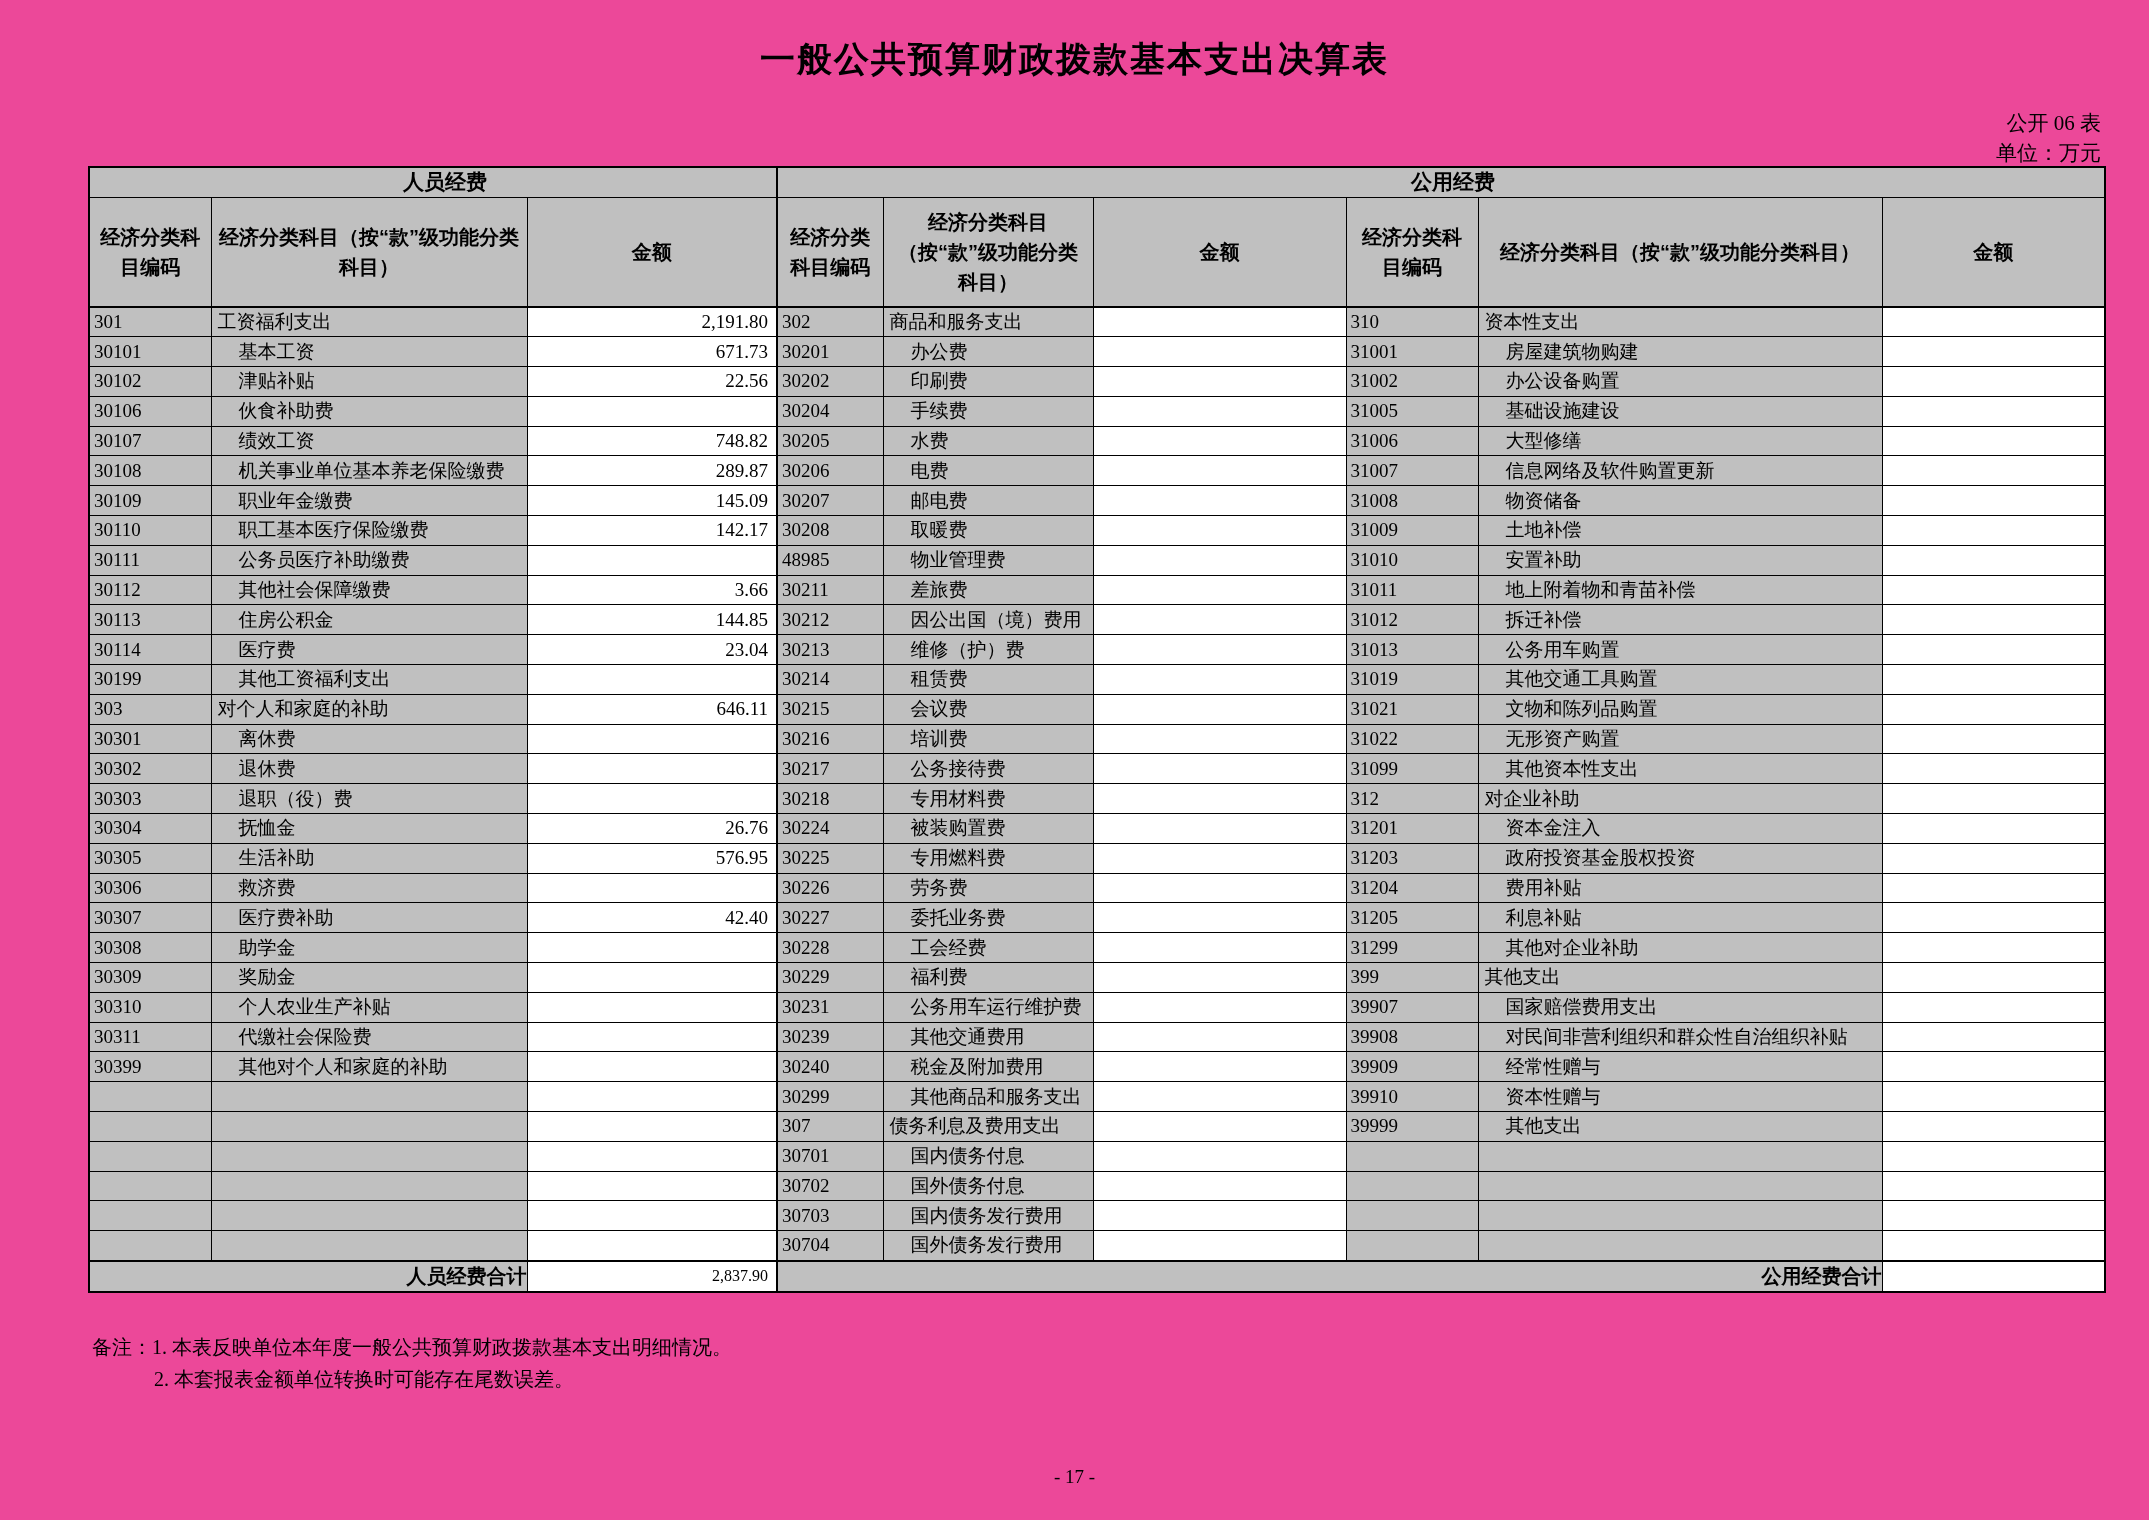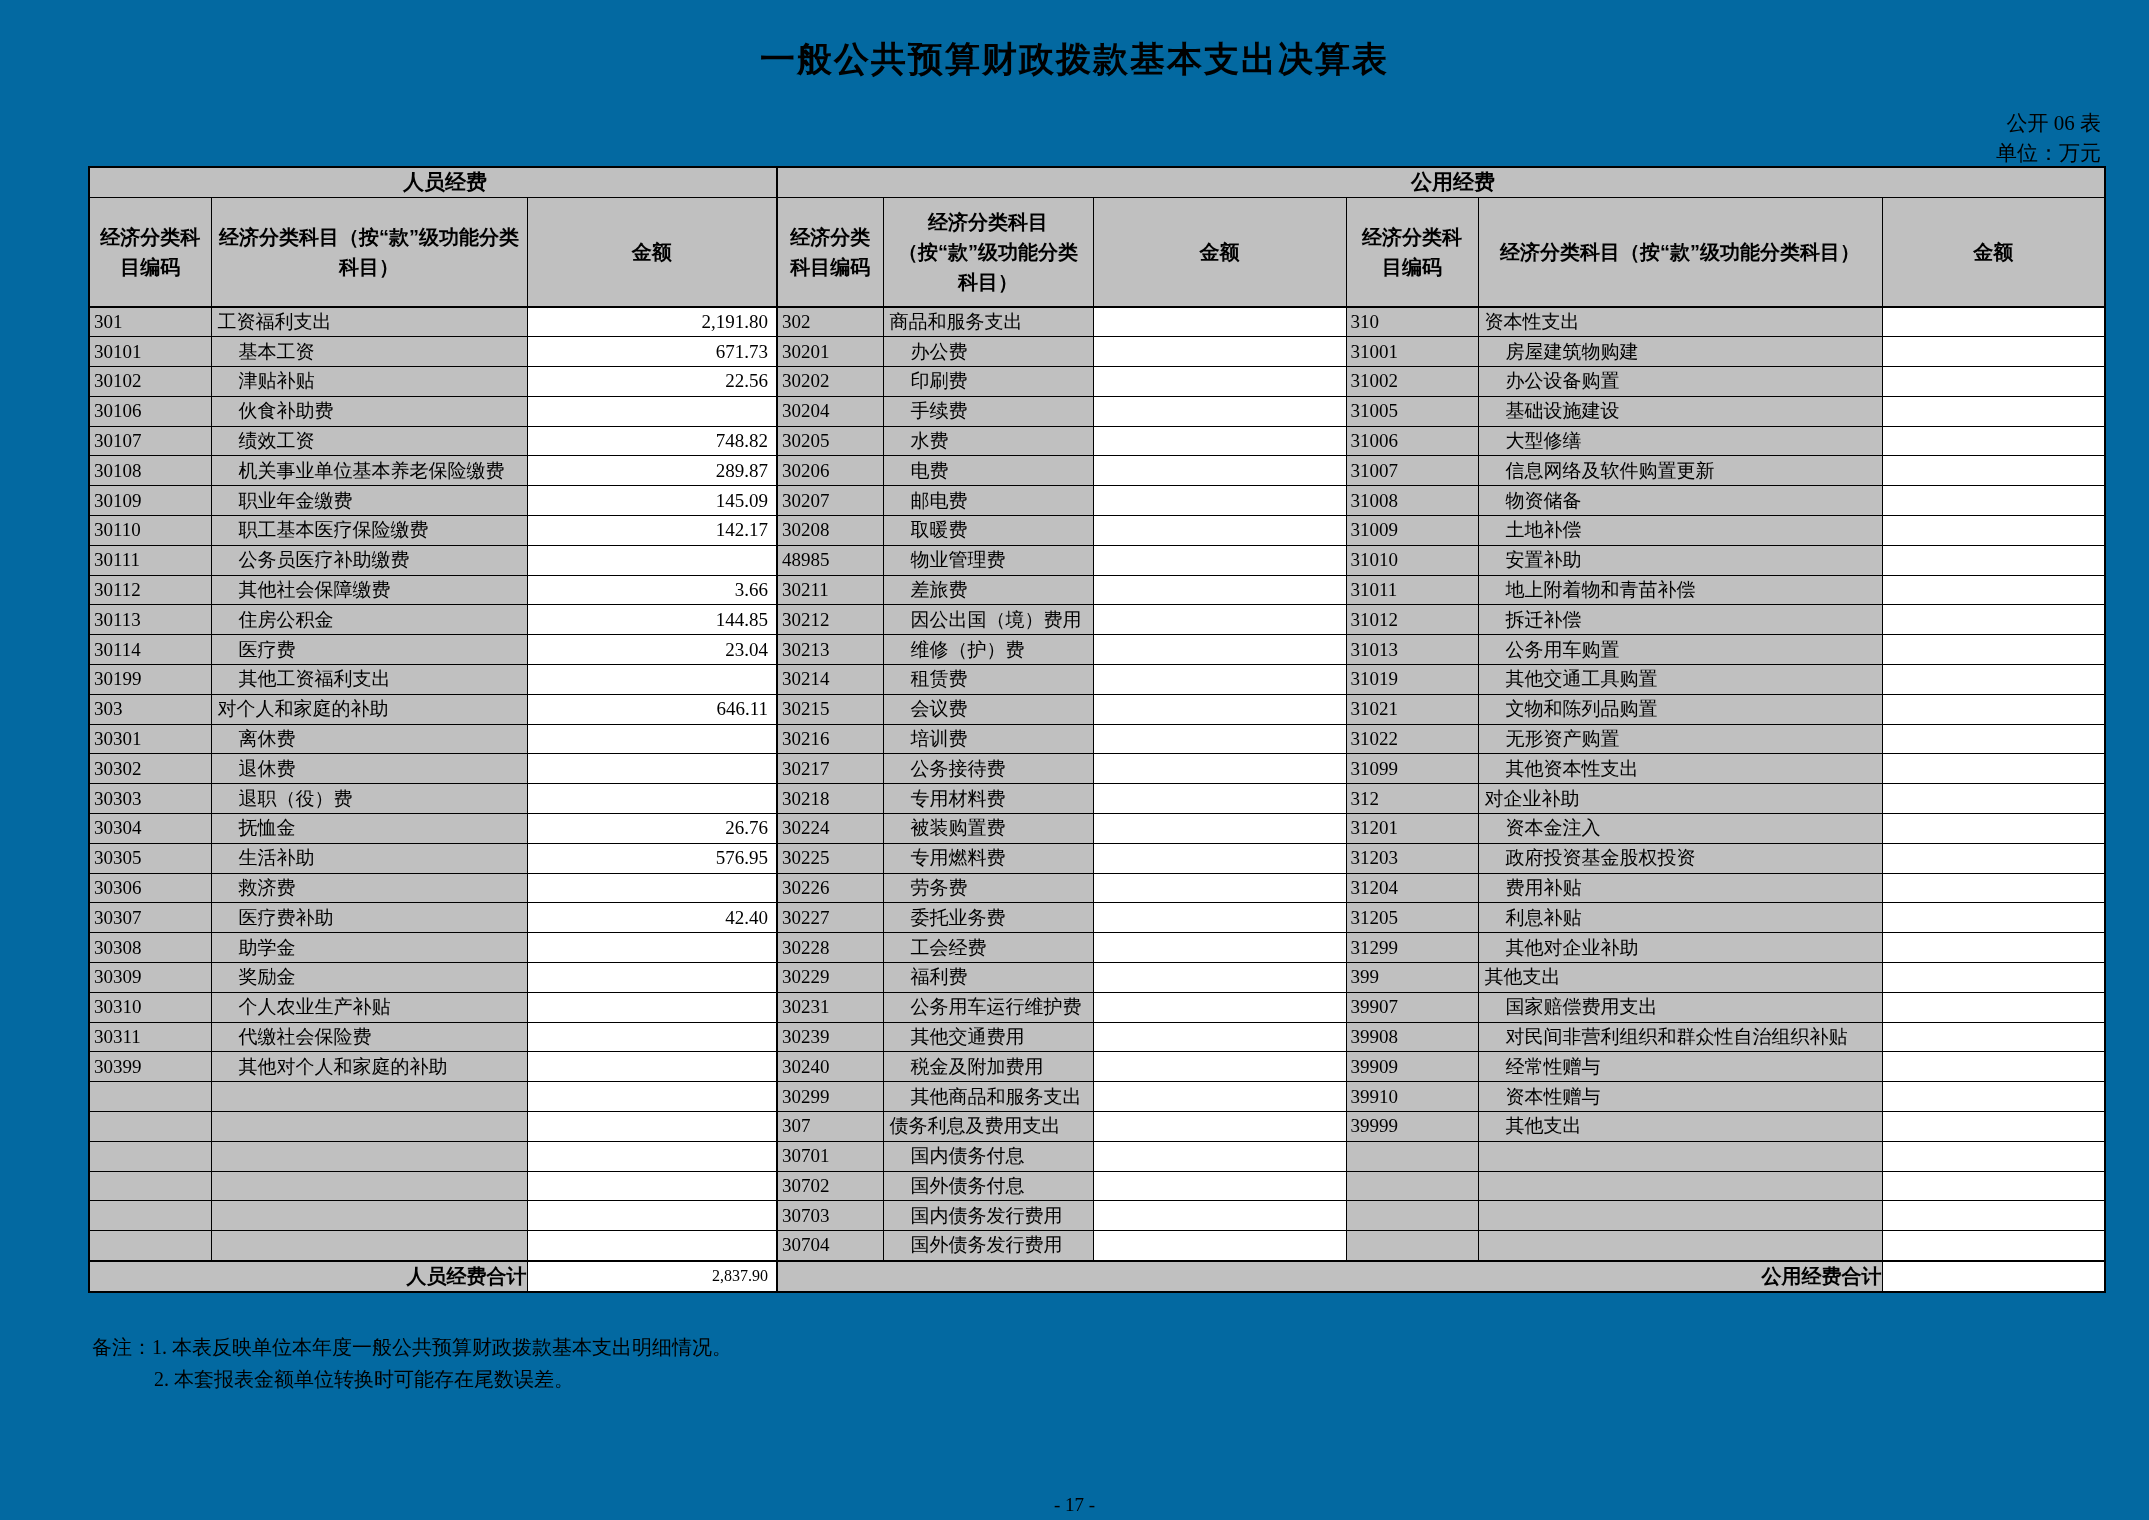--- a/index.html
+++ b/index.html
@@ -1,18 +1,18 @@
 <!DOCTYPE html>
 <html><head>
 <meta charset="utf-8">
 <style>
   * { margin:0; padding:0; box-sizing:border-box; }
   html,body { background:#ffffff; }
   .page {
-    position:relative; width:2149px; height:1520px; background:#0369a1;
+    position:relative; width:2149px; height:1520px; background:#ec4899;
     font-family:"Liberation Serif","DejaVu Serif",serif; color:#000;
   }
   .doc-title {
     position:absolute; top:36px; left:0; width:100%; text-align:center;
     font-size:35px; font-weight:bold; letter-spacing:2px;
     font-family:"Liberation Sans","DejaVu Sans",sans-serif;
   }
   .unit-block {
     position:absolute; left:95px; top:108px; width:452px;
     font-size:21px; line-height:1.45; text-align:left;
@@ -46,21 +46,21 @@
   td.amount { text-align:right; padding-right:8px; background:#ffffff; }
   tr.total-row td { height:31px; border-top:2px solid #000; }
   tr.total-row td.total-label {
     background:#c0c0c0; text-align:right; font-weight:bold; font-size:20px;
     font-family:"Liberation Sans","DejaVu Sans",sans-serif;
   }
   .divider { border-left:2px solid #000 !important; }
   .notes { position:absolute; left:92px; top:1331px; font-size:20px; line-height:1.6; }
   .notes .note-line2 { margin-left:62px; }
   .page-number {
-    position:absolute; left:0; width:100%; top:1466px; text-align:center; font-size:19px;margin-top:28px;
+    position:absolute; left:0; width:100%; top:1466px; text-align:center; font-size:19px;
   }
 </style>
 </head>
 <body>
 
 <div class="page">
 
   <div class="doc-title">一般公共预算财政拨款基本支出决算表</div>
 
 

